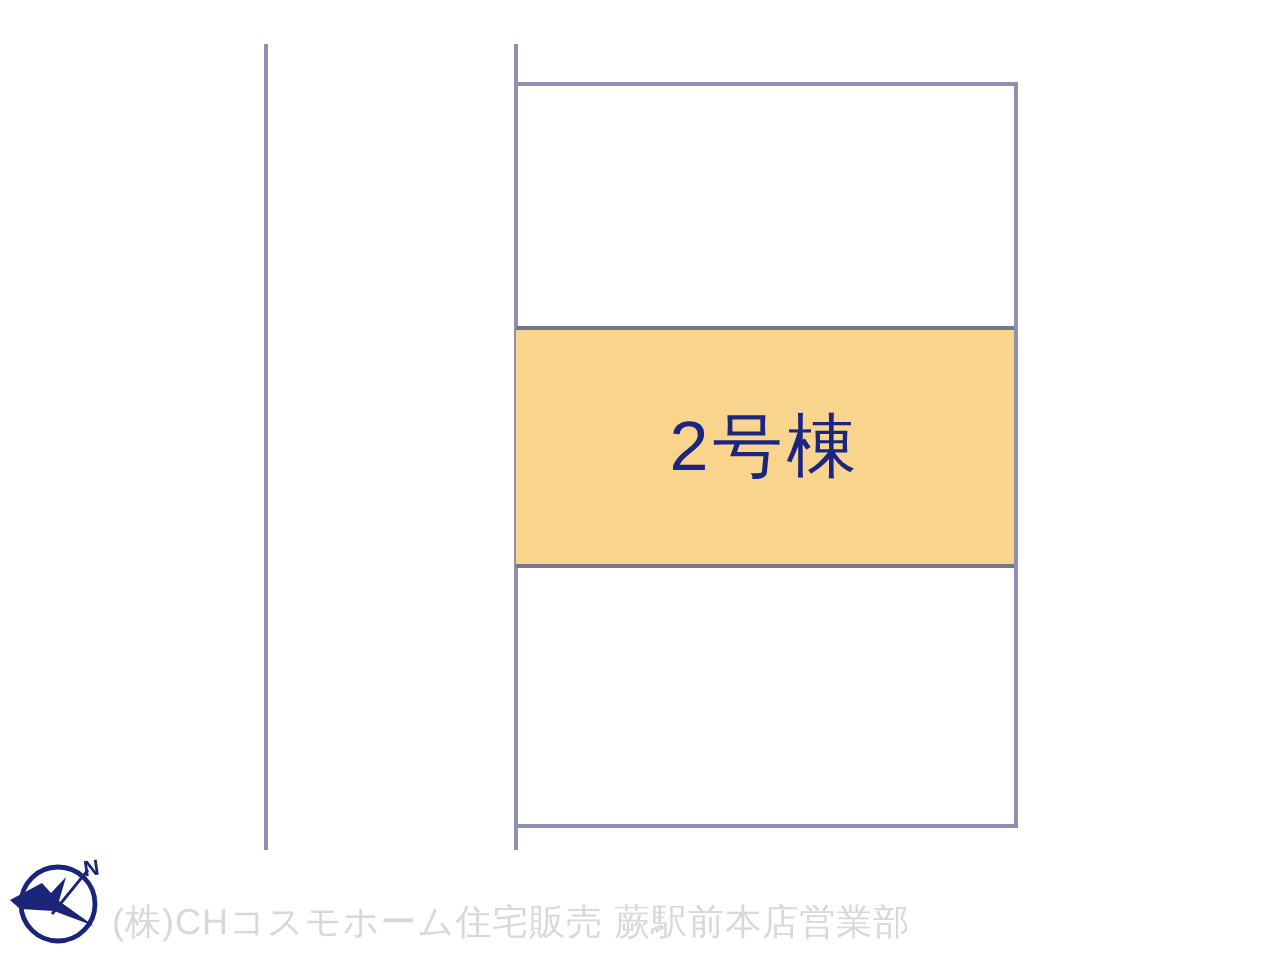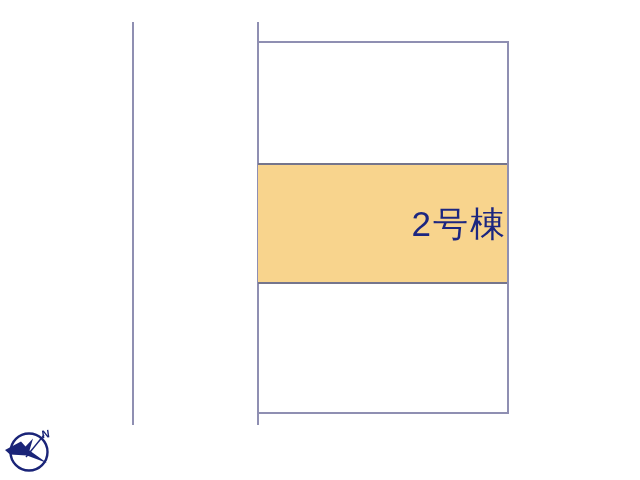--- a/index.html
+++ b/index.html
@@ -24,21 +24,21 @@
   .lot-left{left:257px;top:22px;height:403px;}
   .lot-top{left:257px;top:41px;width:251px;}
   .lot-right{left:507px;top:41px;height:373px;}
   .lot-bottom{left:257px;top:412px;width:252px;}
   .highlight-band{
     position:absolute;left:258px;top:163px;width:249px;height:121px;
     box-sizing:border-box;
     background:var(--highlight-fill);
     border-top:2px solid var(--band-border);
     border-bottom:2px solid var(--band-border);
-    display:flex;align-items:center;justify-content:flex-end;
+    display:flex;align-items:center;justify-content:center;
   }
   .lot-label{
     font-size:35px;
     letter-spacing:2px;
     color:var(--label-text);
     line-height:1;
     user-select:none;
   }
   .compass{position:absolute;left:2px;top:424px;width:58px;height:54px;}
   .compass .ring{fill:none;stroke:var(--compass);stroke-width:2.4;}
@@ -74,14 +74,15 @@
     <span class="lot-label">2号棟</span>
   </div>
 
   <svg class="compass" viewBox="0 0 58 54">
     <circle class="ring" cx="27" cy="28" r="18.5"></circle>
     <line class="n-line" x1="24" y1="33" x2="42" y2="11"></line>
     <polygon class="needle" points="3,26 19,17.5 23.5,22.5 31,14.5 27.5,26.5 45,39 25,31.5 8,30.5"></polygon>
     <text class="n-text" x="40" y="14" transform="rotate(-8 42 12)">N</text>
   </svg>
 
+  <div class="watermark">(株)CHコスモホーム住宅販売 蕨駅前本店営業部</div>
 
 </div>
 
 </body></html>

